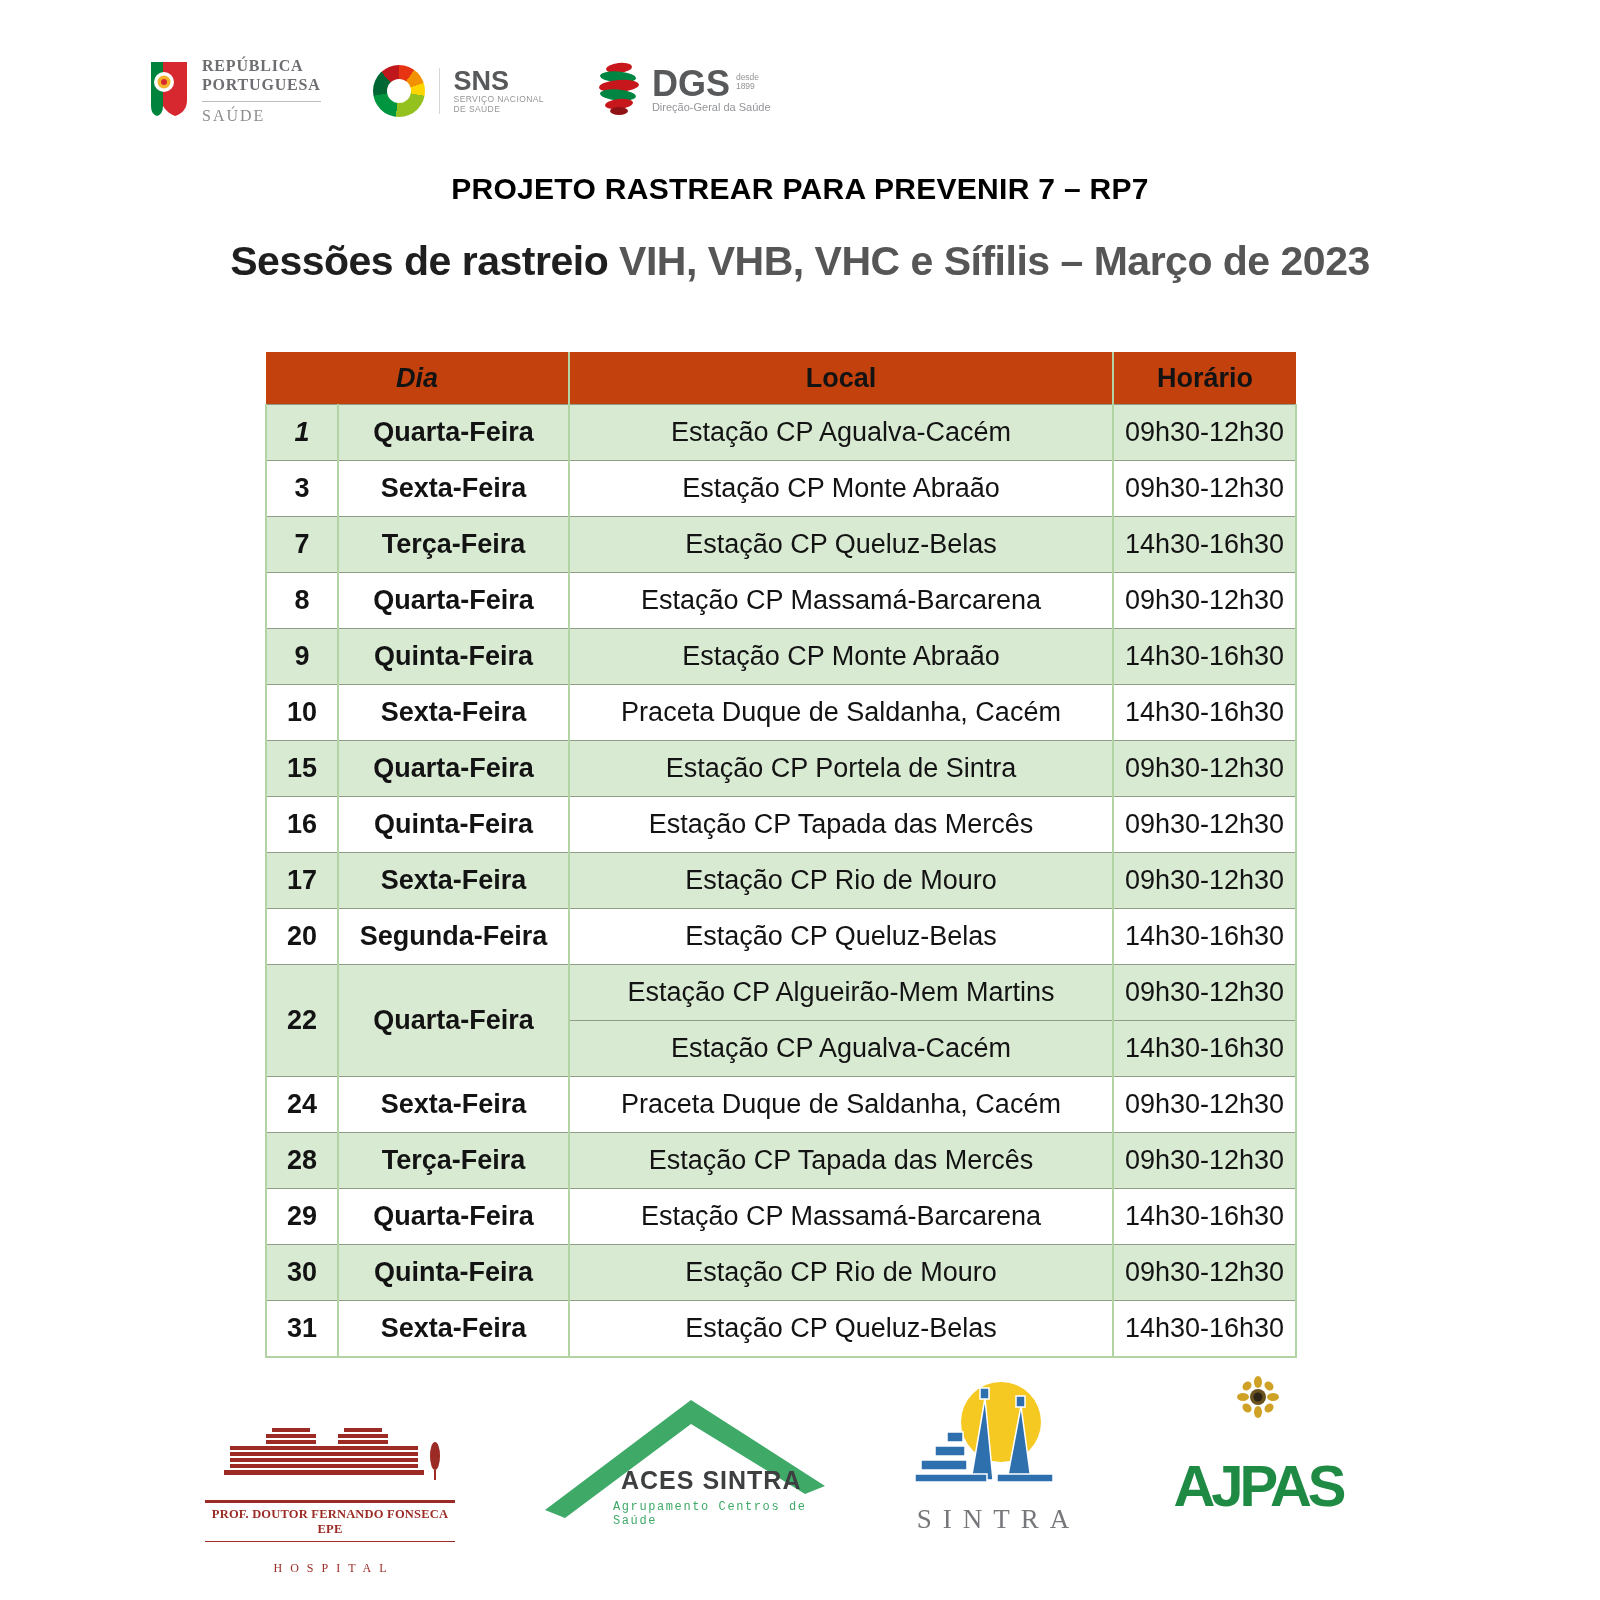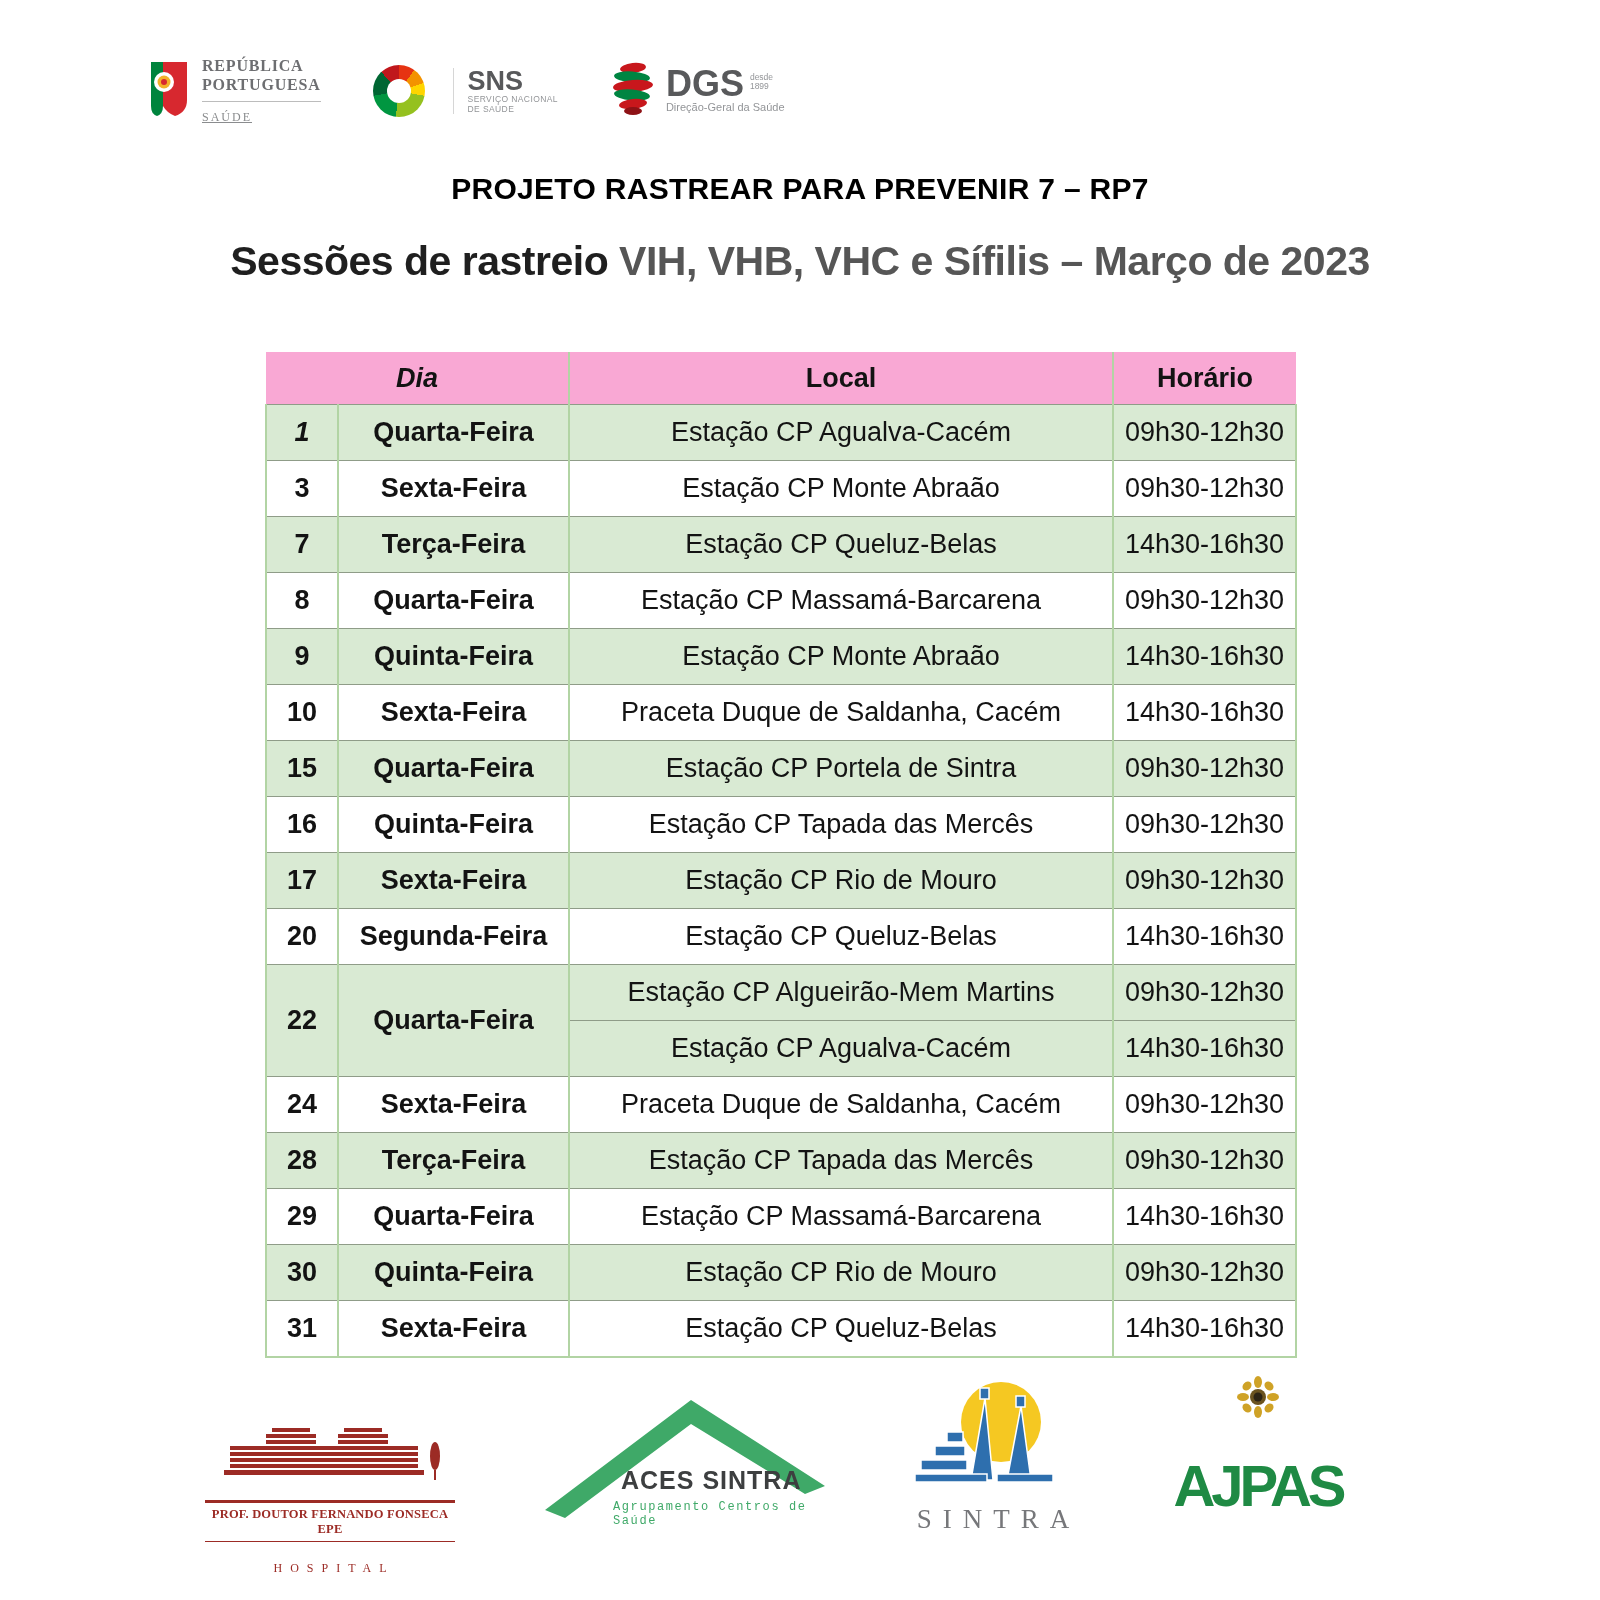--- a/index.html
+++ b/index.html
@@ -9,49 +9,49 @@
   }
 
   
   .header-logos { position:absolute; top:56px; left:148px; display:flex; align-items:center; gap:52px; }
   .logo { display:flex; align-items:center; }
 
   .logo-republica { gap:12px; align-items:center; }
   .rp-text { color:#6d6e71; font-family:"Liberation Serif", serif; }
   .rp-line { font-size:16px; font-weight:bold; letter-spacing:0.8px; line-height:19px; }
   .rp-rule { border-top:1px solid #bcbcbc; margin-top:7px; padding-top:5px; }
-  .rp-sub { font-size:12px; letter-spacing:2px; color:#8a8c8e;text-decoration:underline; }
+  .rp-sub { font-size:16px; letter-spacing:2px; color:#8a8c8e; }
 
   .sns-ring { width:52px; height:52px; border-radius:50%; position:relative;
     background:conic-gradient(#e63312 0 10%, #f39200 10% 20%, #ffd500 20% 28%,
       #95c11f 28% 52%, #009640 52% 72%, #006633 72% 88%, #c0171c 88% 100%); }
   .sns-ring::after { content:""; position:absolute; inset:14px; background:#fff; border-radius:50%; }
   .logo-sns { gap:14px; }
-  .sns-text { border-left:1px solid #d6d6d6; padding-left:14px;margin-left:14px; }
+  .sns-text { border-left:1px solid #d6d6d6; padding-left:14px; }
   .sns-abbr { font-size:27px; font-weight:bold; color:#58595b; line-height:26px; }
   .sns-sub { font-size:8.5px; color:#939598; letter-spacing:0.4px; line-height:10px; }
 
   .logo-dgs { gap:10px; }
   .dgs-text .dgs-row { display:flex; align-items:flex-start; gap:6px; }
   .dgs-abbr { font-size:36px; font-weight:bold; color:#58595b; line-height:30px; }
   .dgs-since { font-size:8.5px; color:#939598; margin-top:4px; line-height:9px; }
   .dgs-sub { font-size:11px; color:#939598; margin-top:2px; }
 
   
   .title { position:absolute; top:172px; left:0; width:100%; text-align:center;
     font-size:30px; font-weight:bold; color:#000000; letter-spacing:0.3px; }
   .subtitle { position:absolute; top:238px; left:0; width:100%; text-align:center;
     font-size:41px; font-weight:bold; letter-spacing:-0.5px; }
   .subtitle .part-black { color:#1f1f1f; }
   .subtitle .part-gray { color:#565656; }
 
   
   table.schedule { position:absolute; top:352px; left:265px; width:1030px;
     border-collapse:collapse; table-layout:fixed; font-size:27px; color:#131313; }
-  .schedule th { height:50px; font-weight:bold; text-align:center; background:#f9a8d4; border:none; }
+  .schedule th { height:50px; font-weight:bold; text-align:center; background:#c2410c; border:none; }
   .schedule th.h-dia { font-style:italic; }
   .schedule th.h-local, .schedule th.h-horario { border-left:2px solid #b2d4a4; }
   .schedule td { height:53px; text-align:center; vertical-align:middle;
     border-top:1px solid #8f9c88; border-left:2px solid #b2d4a4; background:#ffffff; overflow:hidden; }
   .schedule tr td:last-child { border-right:2px solid #b2d4a4; }
   .schedule tbody tr:last-child td { border-bottom:2px solid #b2d4a4; }
   .schedule tr.shaded td { background:#d9ead3; }
   .schedule td.col-day { font-weight:bold; }
   .schedule td.col-day.italic { font-style:italic; }
   .schedule td.col-weekday { font-weight:bold; }

